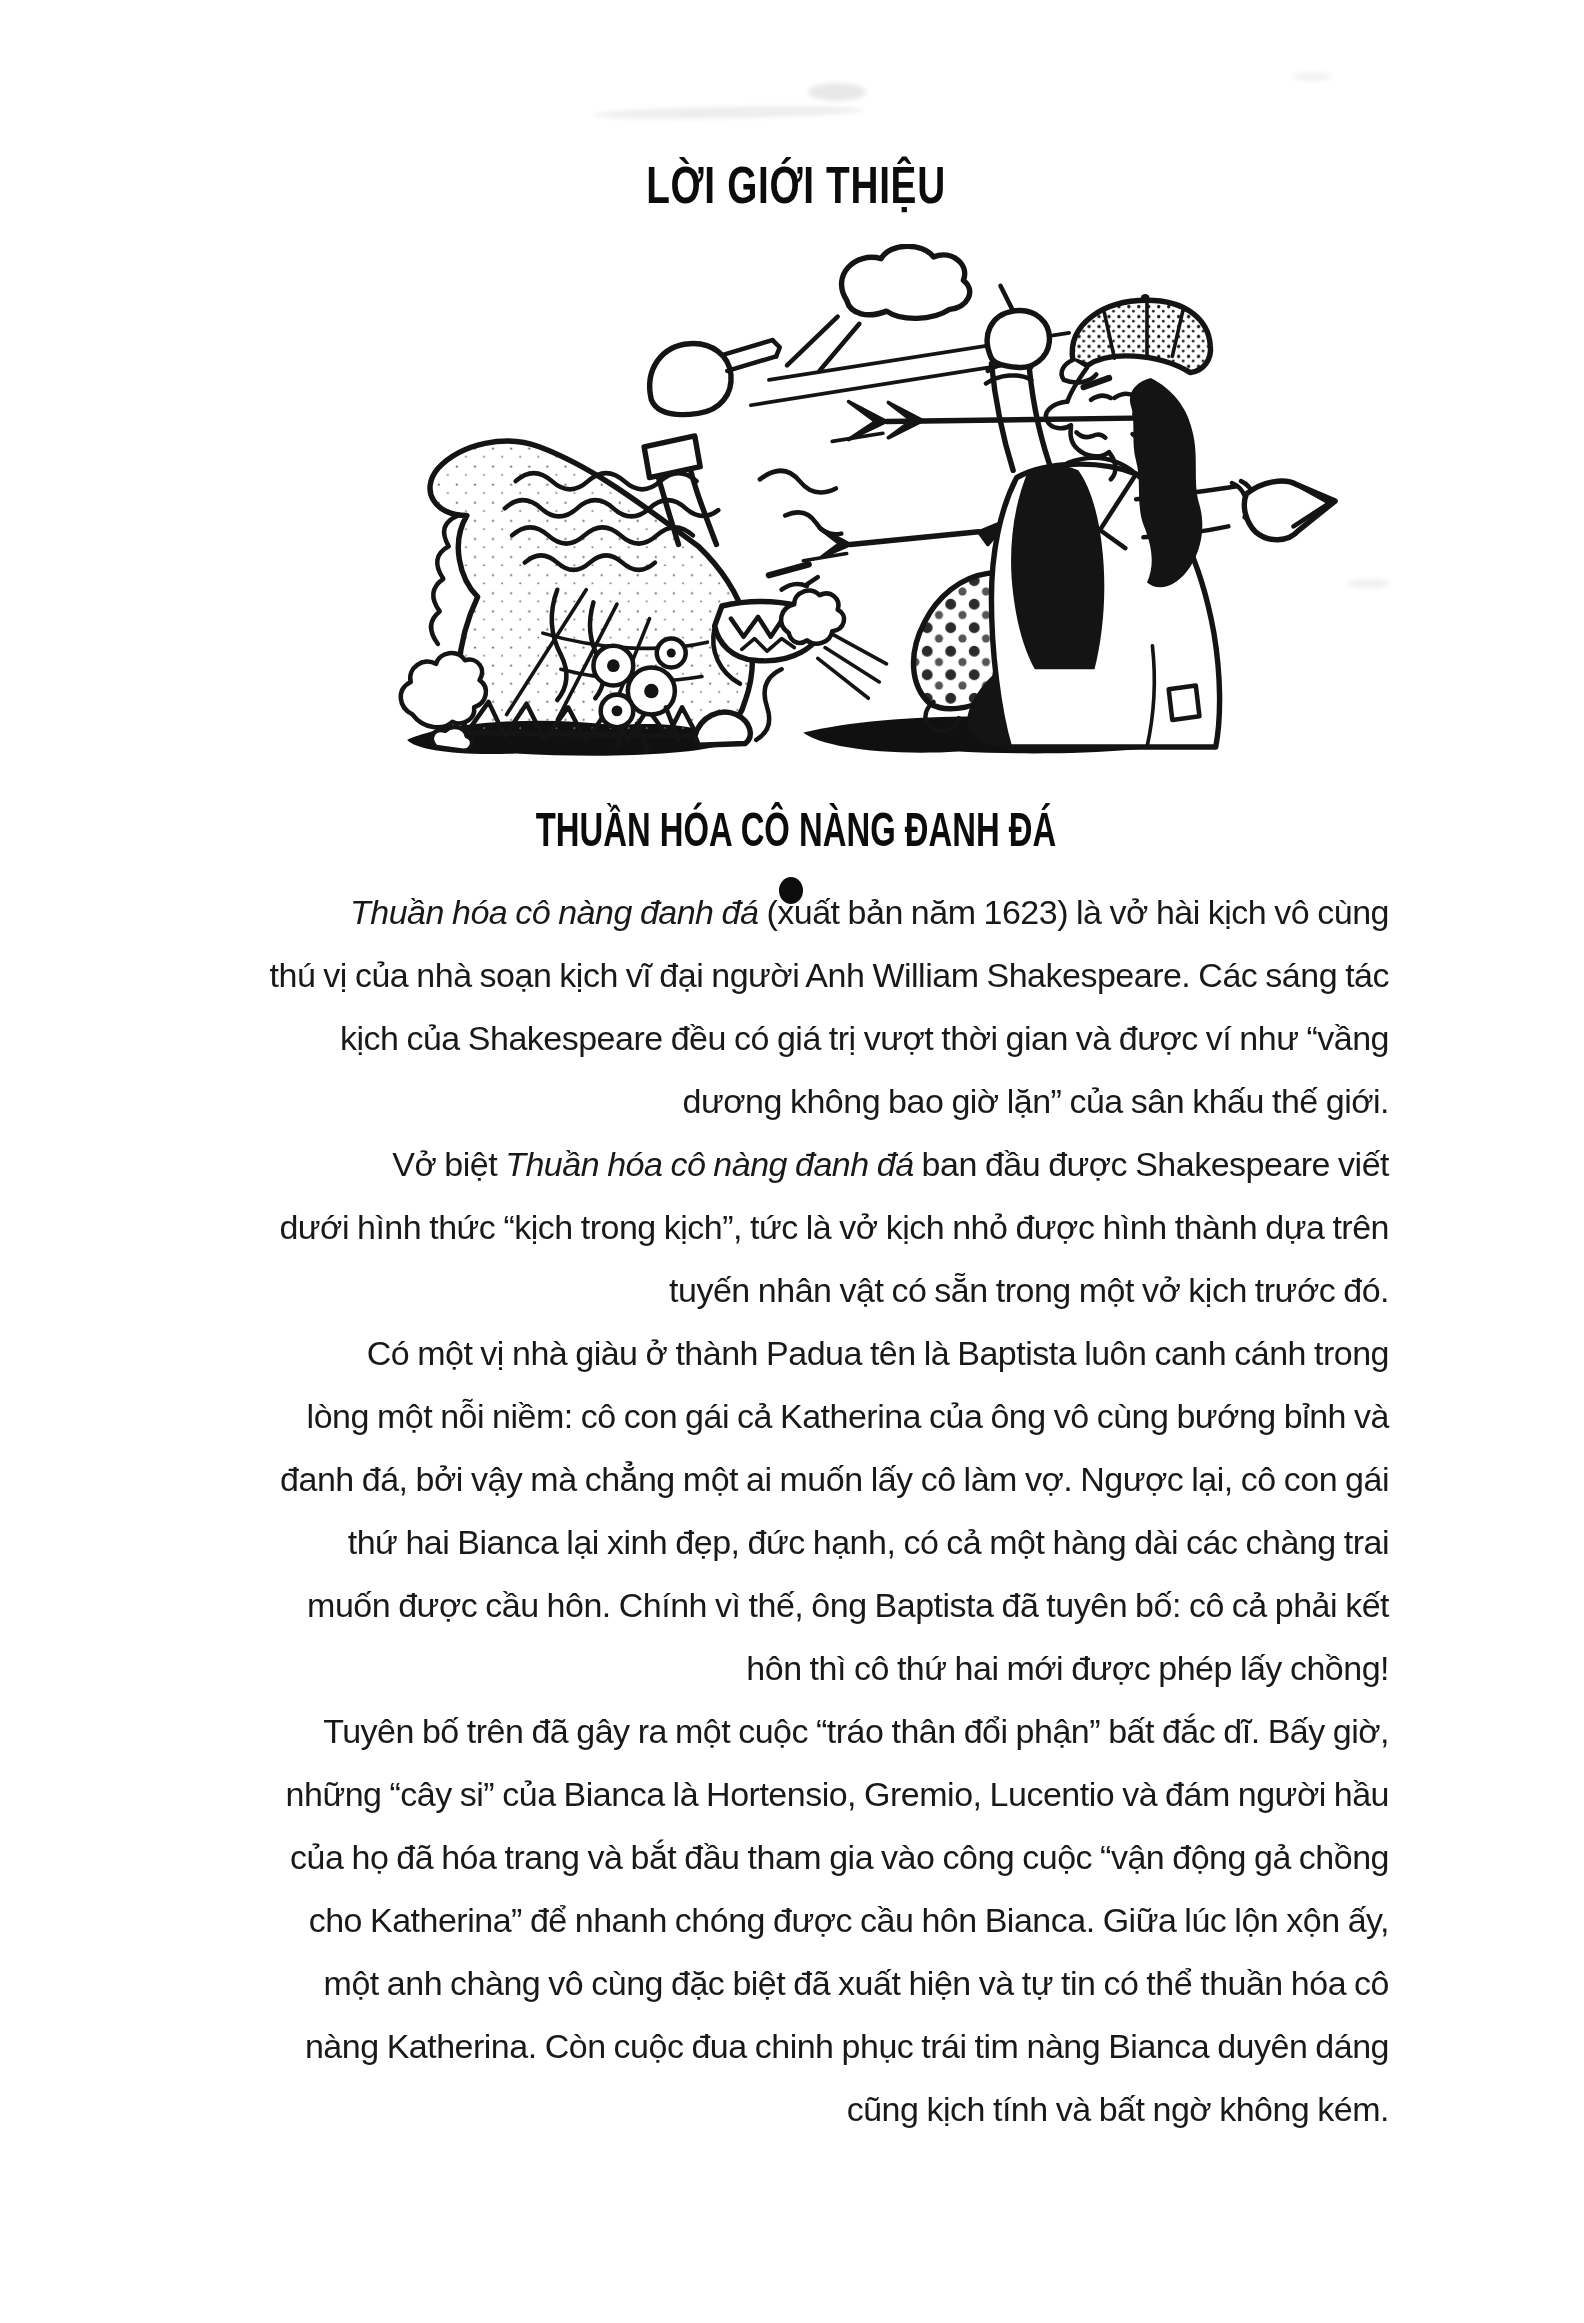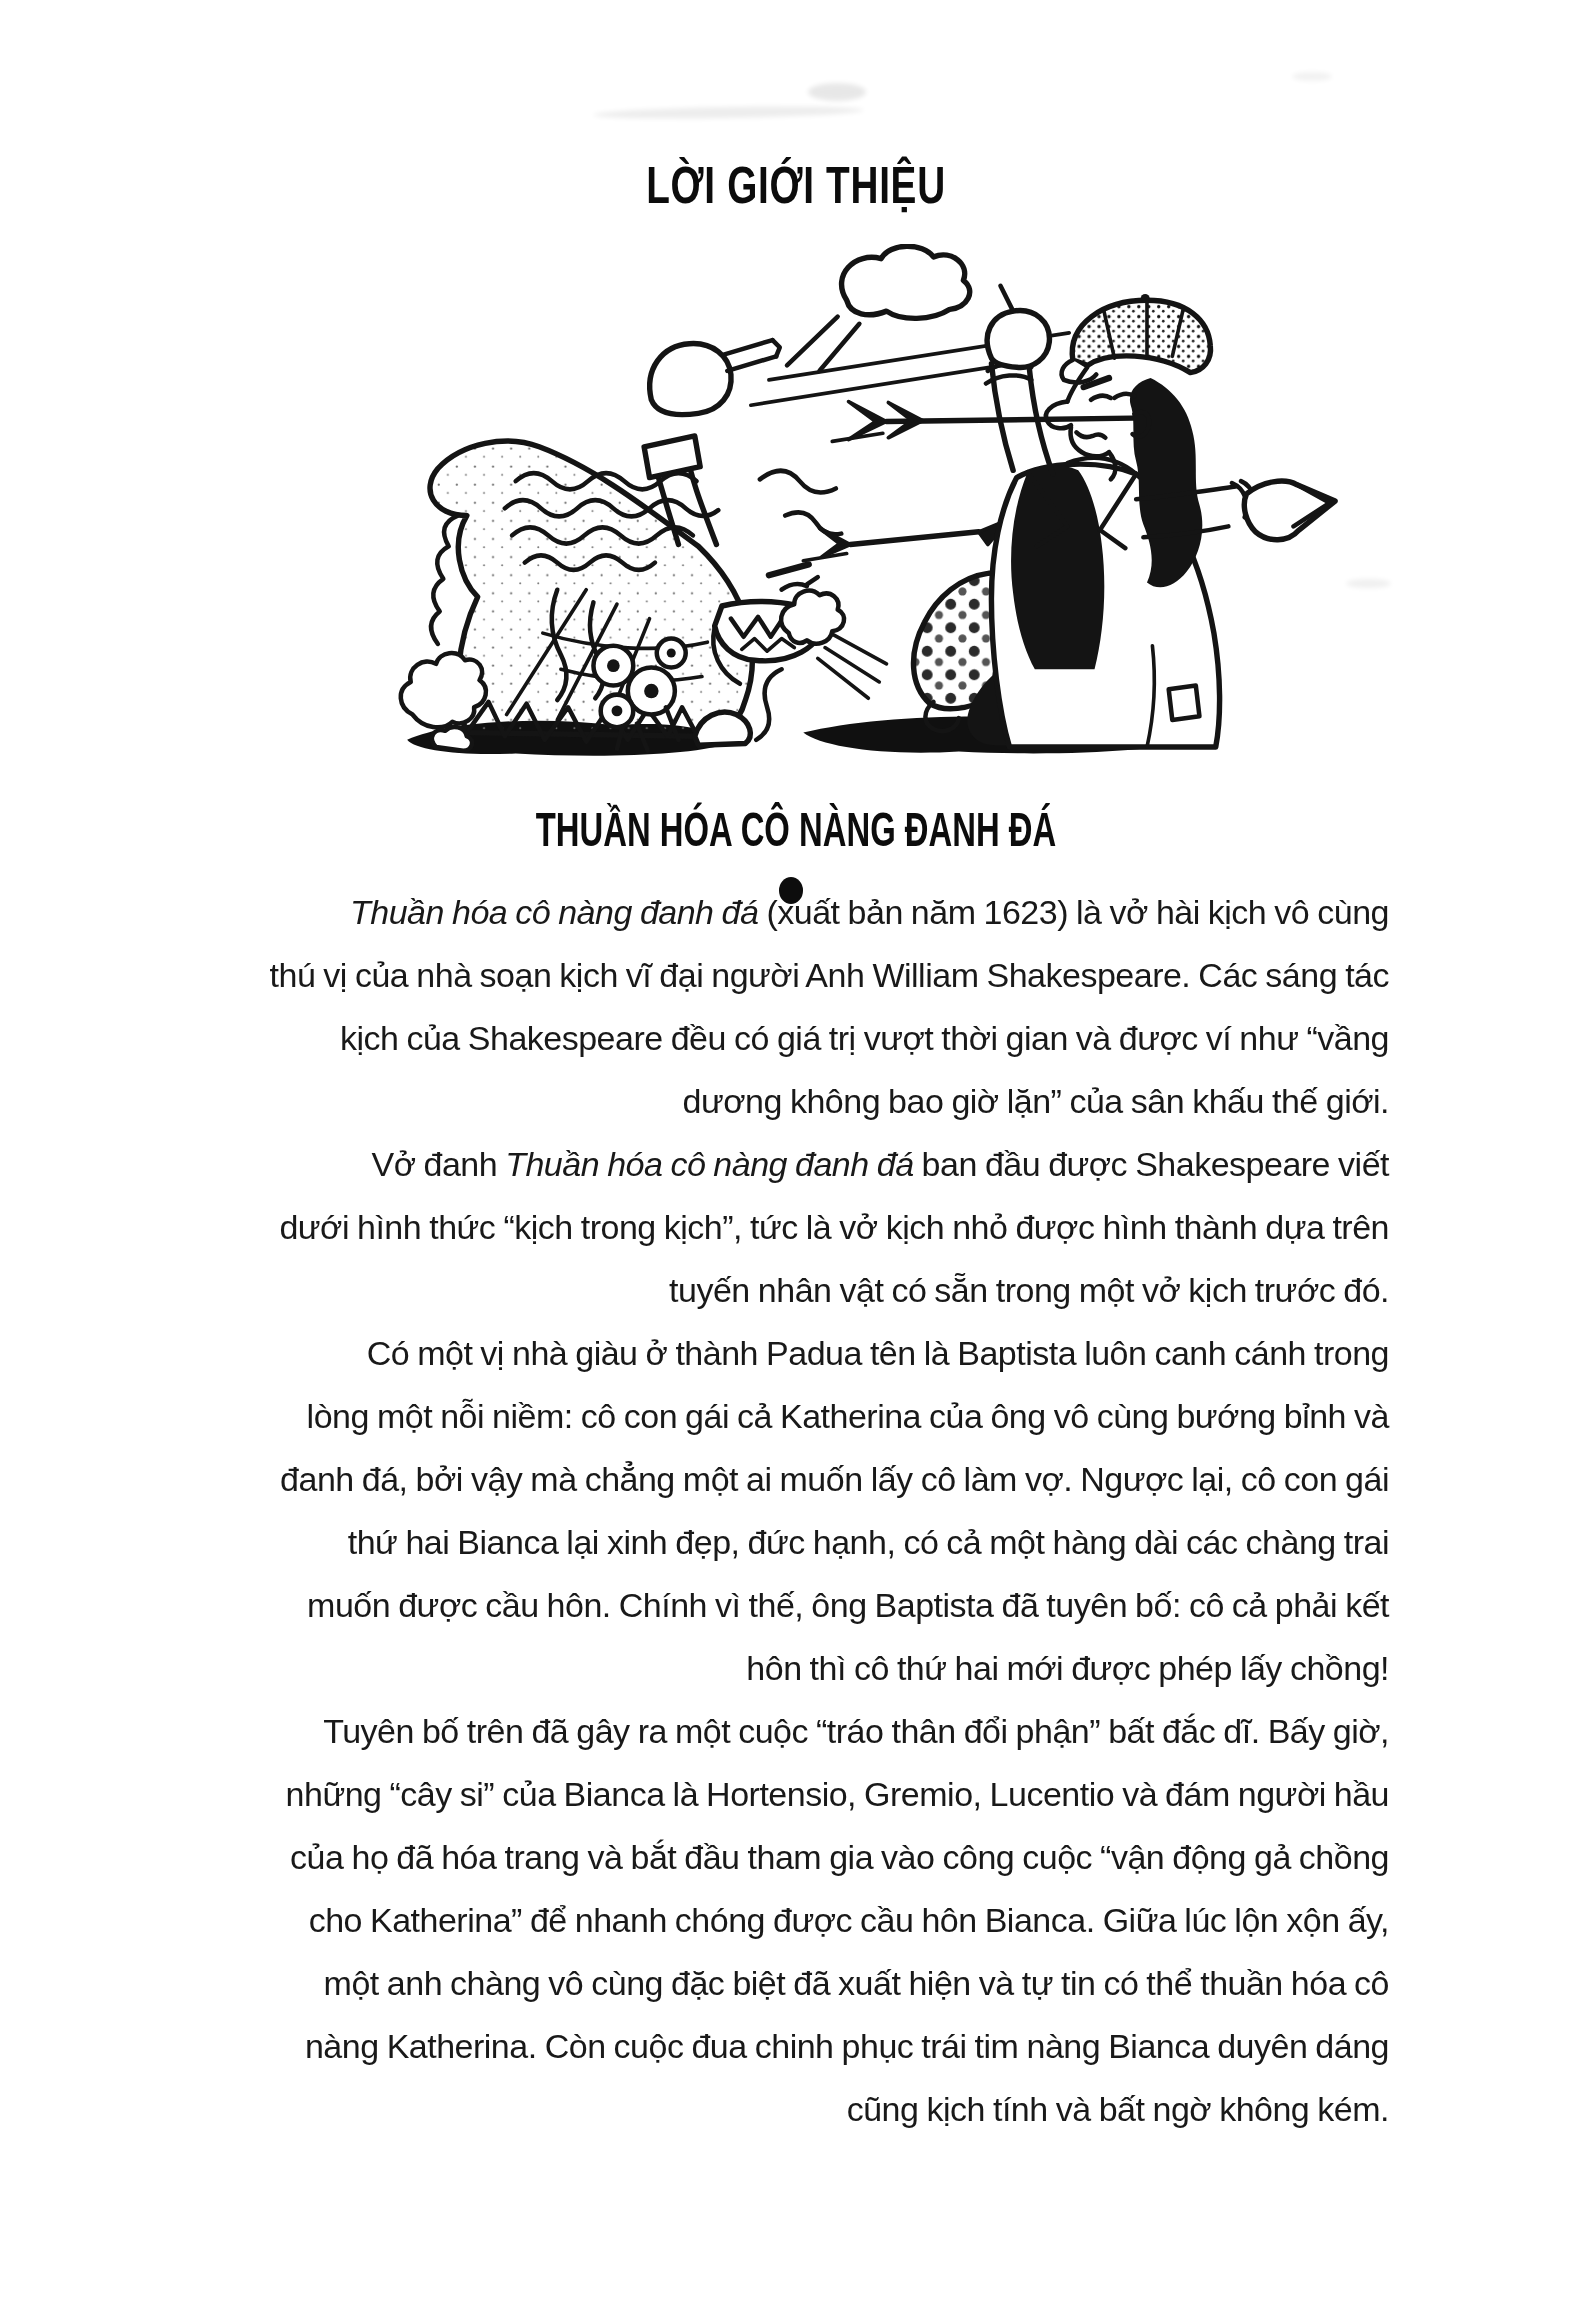--- a/index.html
+++ b/index.html
@@ -218,21 +218,21 @@
     </g>
   </g>
 </svg>
 </div>
 
 <div class="section-heading">THUẦN HÓA CÔ NÀNG ĐANH ĐÁ</div>
 <div class="divider-bullet"></div>
 
 <div class="body-text">
     <p><em>Thuần hóa cô nàng đanh đá</em><span> (xuất bản năm 1623) là vở hài kịch vô cùng thú vị của nhà soạn kịch vĩ đại người Anh William Shakespeare. Các sáng tác kịch của Shakespeare đều có giá trị vượt thời gian và được ví như “vầng dương không bao giờ lặn” của sân khấu thế giới.</span></p>
-    <p><span>Vở đanh </span><em>Thuần hóa cô nàng đanh đá</em><span> ban đầu được Shakespeare viết dưới hình thức “kịch trong kịch”, tức là vở kịch nhỏ được hình thành dựa trên tuyến nhân vật có sẵn trong một vở kịch trước đó.</span></p>
+    <p><span>Vở biệt </span><em>Thuần hóa cô nàng đanh đá</em><span> ban đầu được Shakespeare viết dưới hình thức “kịch trong kịch”, tức là vở kịch nhỏ được hình thành dựa trên tuyến nhân vật có sẵn trong một vở kịch trước đó.</span></p>
     <p><span>Có một vị nhà giàu ở thành Padua tên là Baptista luôn canh cánh trong lòng một nỗi niềm: cô con gái cả Katherina của ông vô cùng bướng bỉnh và đanh đá, bởi vậy mà chẳng một ai muốn lấy cô làm vợ. Ngược lại, cô con gái thứ hai Bianca lại xinh đẹp, đức hạnh, có cả một hàng dài các chàng trai muốn được cầu hôn. Chính vì thế, ông Baptista đã tuyên bố: cô cả phải kết hôn thì cô thứ hai mới được phép lấy chồng!</span></p>
     <p><span>Tuyên bố trên đã gây ra một cuộc “tráo thân đổi phận” bất đắc dĩ. Bấy giờ, những “cây si” của Bianca là Hortensio, Gremio, Lucentio và đám người hầu của họ đã hóa trang và bắt đầu tham gia vào công cuộc “vận động gả chồng cho Katherina” để nhanh chóng được cầu hôn Bianca. Giữa lúc lộn xộn ấy, một anh chàng vô cùng đặc biệt đã xuất hiện và tự tin có thể thuần hóa cô nàng Katherina. Còn cuộc đua chinh phục trái tim nàng Bianca duyên dáng cũng kịch tính và bất ngờ không kém.</span></p>
   </div>
 
 <div class="scan-artifact artifact-1"></div>
 <div class="scan-artifact artifact-2"></div>
 <div class="scan-artifact artifact-3"></div>
 <div class="scan-artifact artifact-4"></div>
 
 

